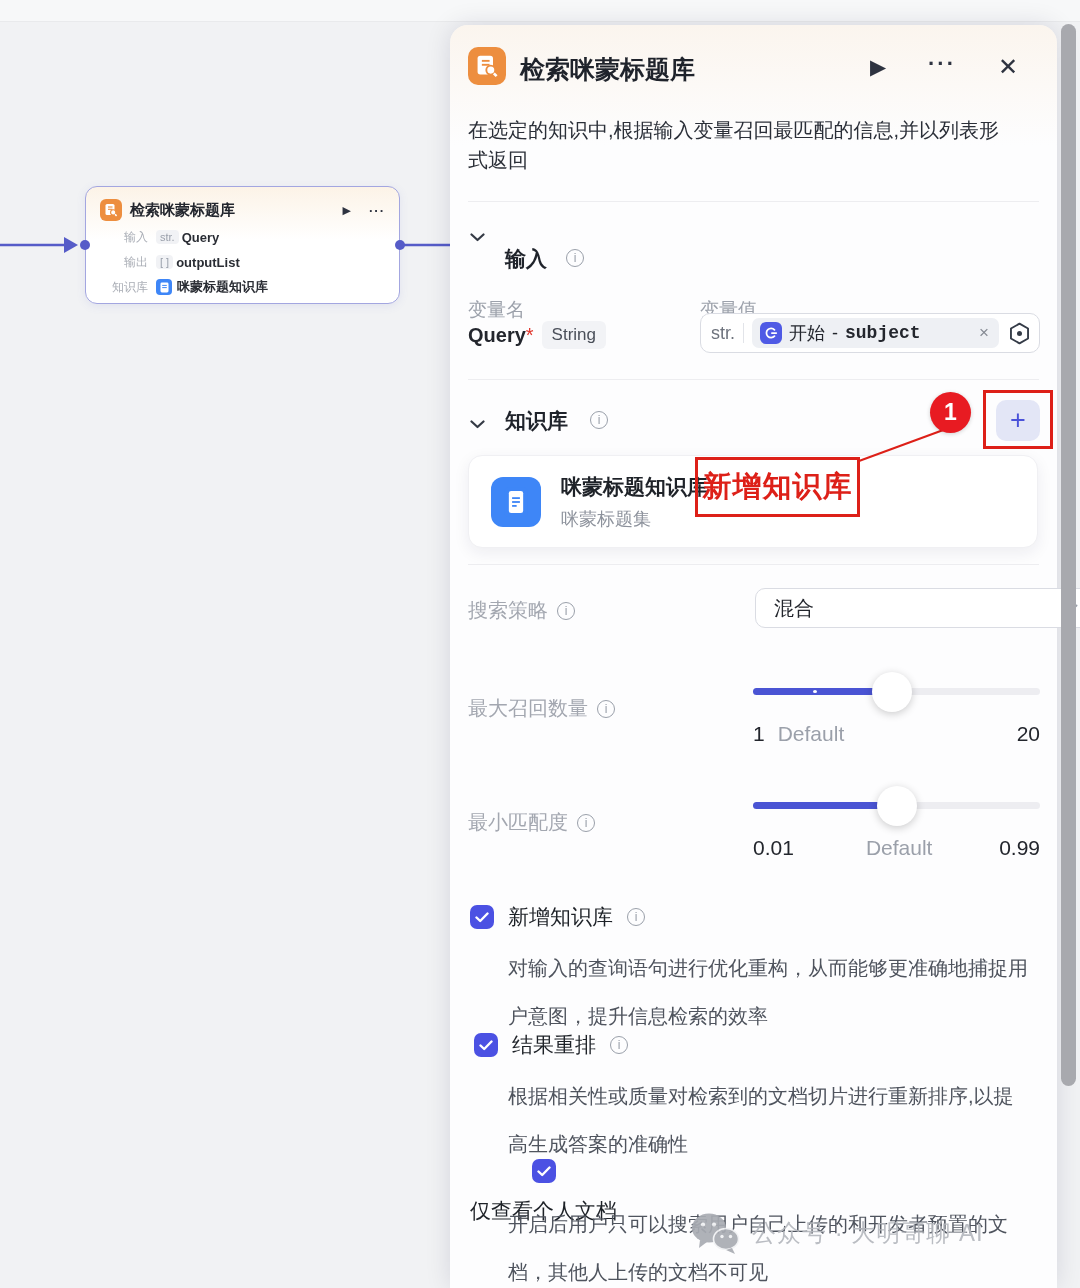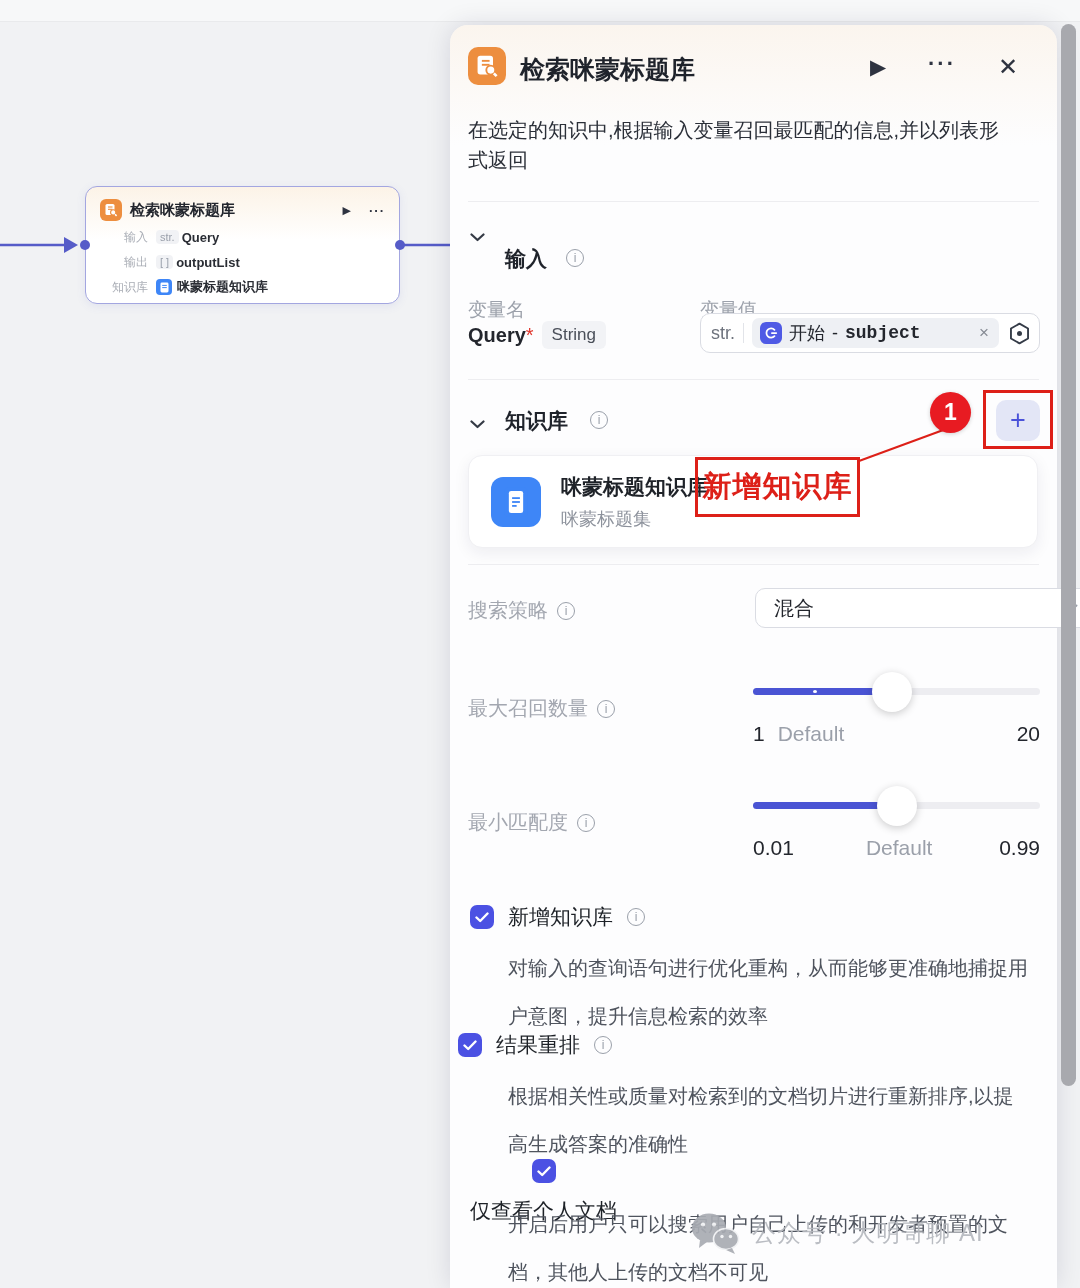--- a/index.html
+++ b/index.html
@@ -288,21 +288,21 @@
       <span class="checkbox">
         <svg width="14" height="11" viewBox="0 0 14 11">
             <polyline points="1.5,5.5 5.2,9 12.5,1.5" fill="none" stroke="#fff" stroke-width="2.4" stroke-linecap="round" stroke-linejoin="round"></polyline>
           </svg>
       </span>
       <span class="toggle-label">新增知识库</span>
       <i class="info">i</i>
     </div>
     <div class="abs toggle-desc" style="top:919px;">对输入的查询语句进行优化重构，从而能够更准确地捕捉用户意图，提升信息检索的效率</div>
 
-    <div class="abs toggle-head" style="left:8px;top:1006px;">
+    <div class="abs toggle-head" style="left:24px;top:1006px;">
       <span class="checkbox">
         <svg width="14" height="11" viewBox="0 0 14 11">
             <polyline points="1.5,5.5 5.2,9 12.5,1.5" fill="none" stroke="#fff" stroke-width="2.4" stroke-linecap="round" stroke-linejoin="round"></polyline>
           </svg>
       </span>
       <span class="toggle-label">结果重排</span>
       <i class="info">i</i>
     </div>
     <div class="abs toggle-desc" style="top:1047px;">根据相关性或质量对检索到的文档切片进行重新排序,以提高生成答案的准确性</div>
 

